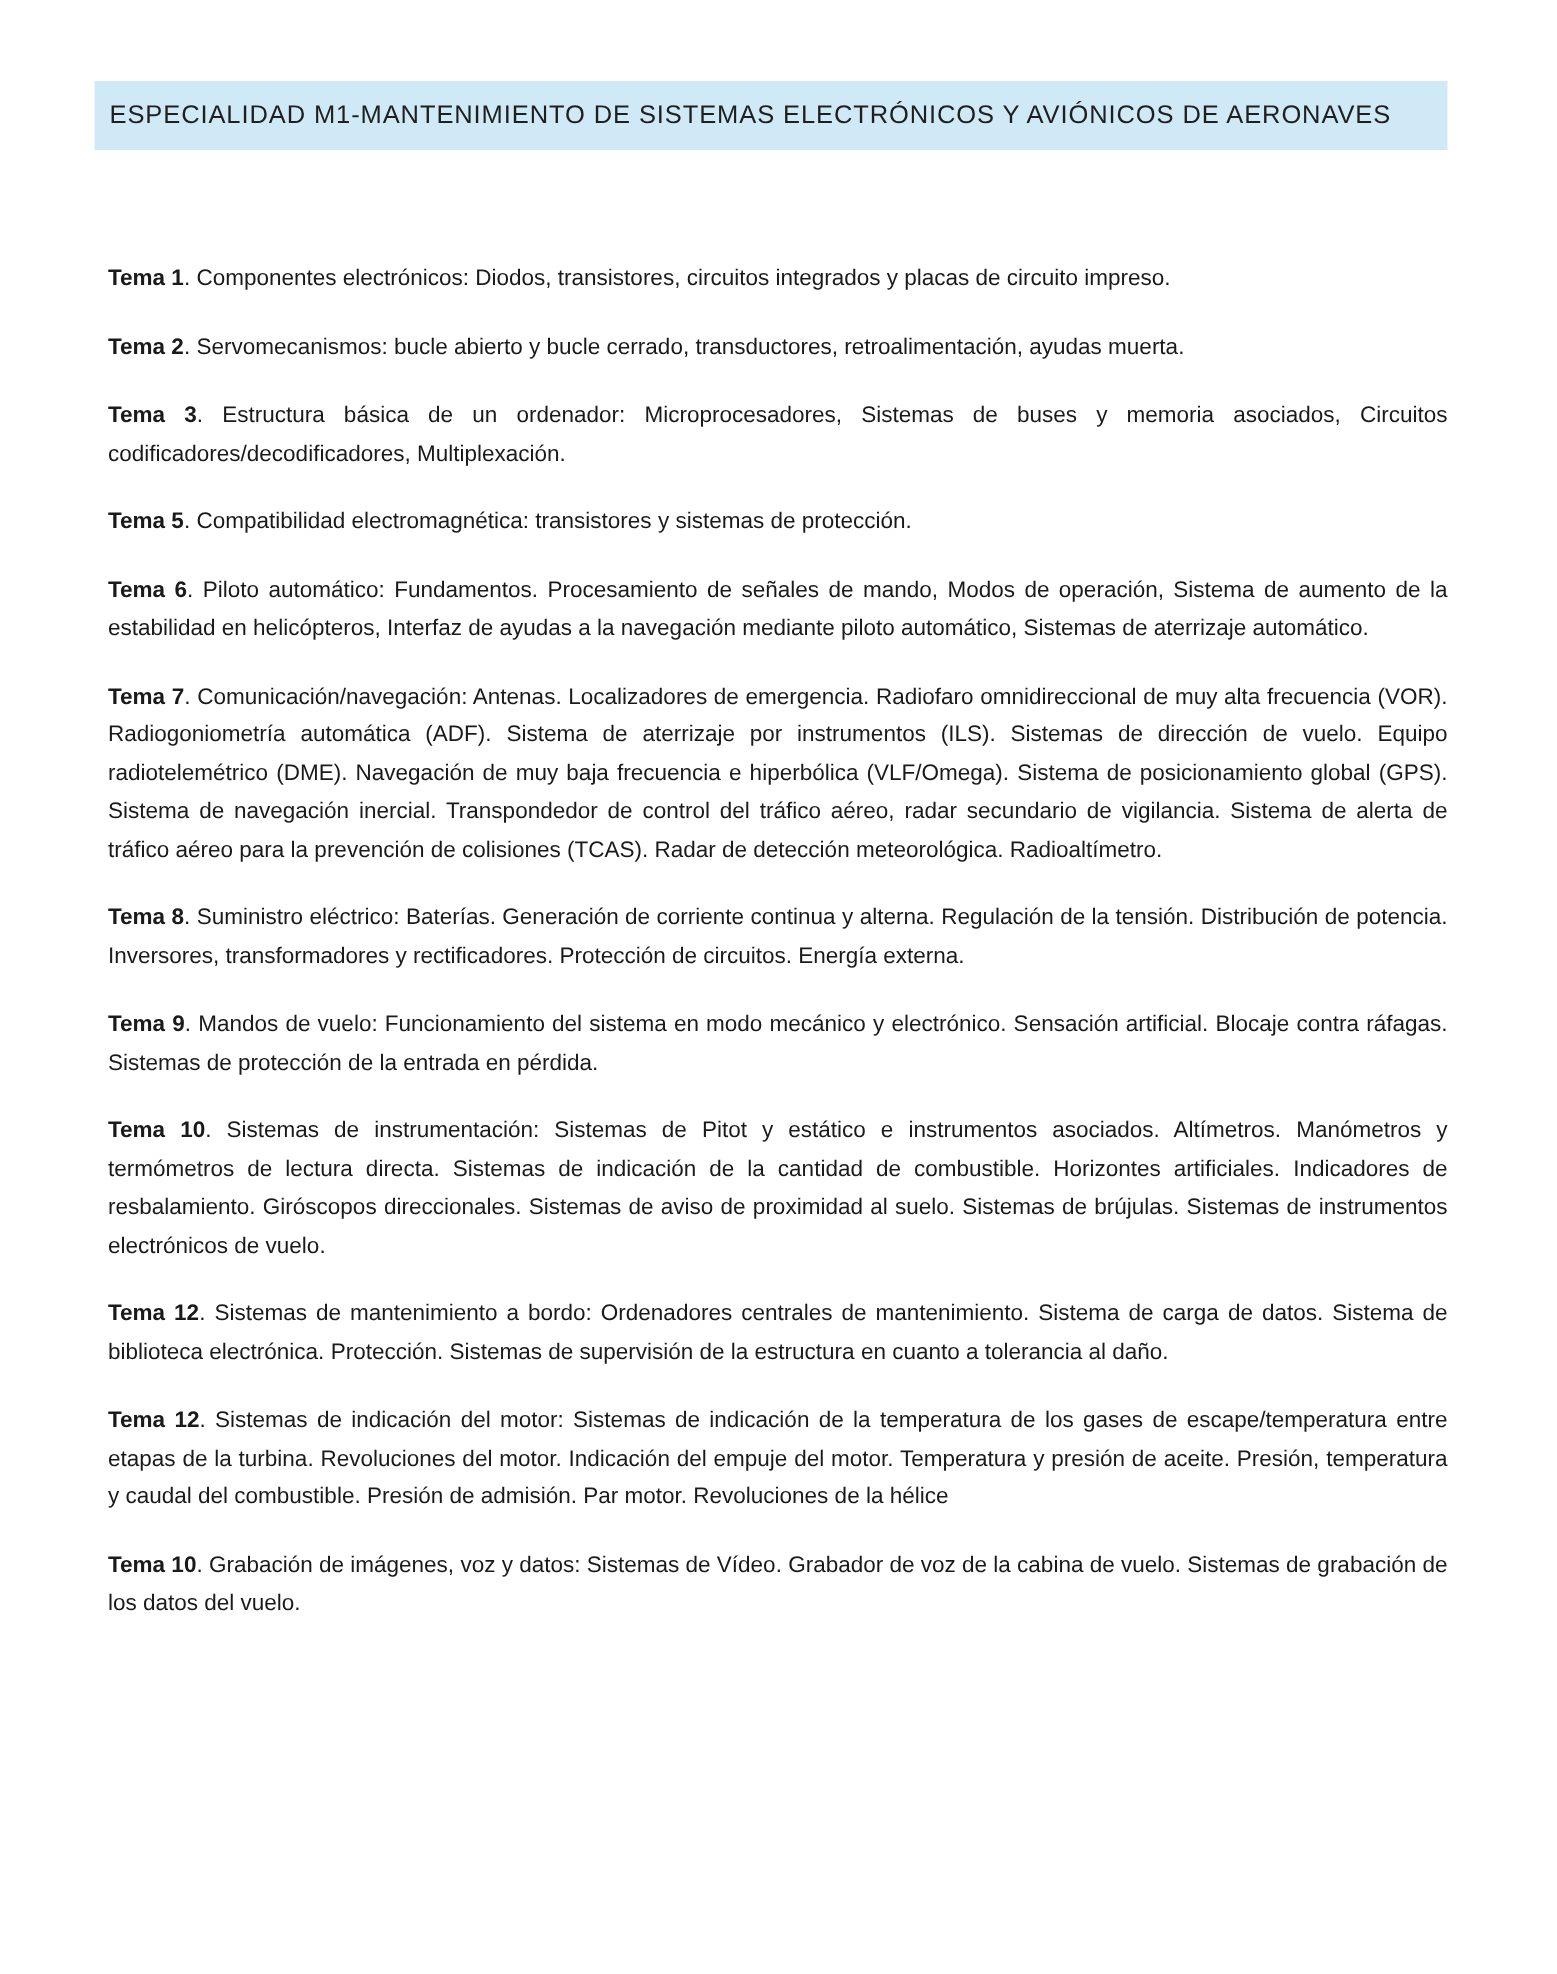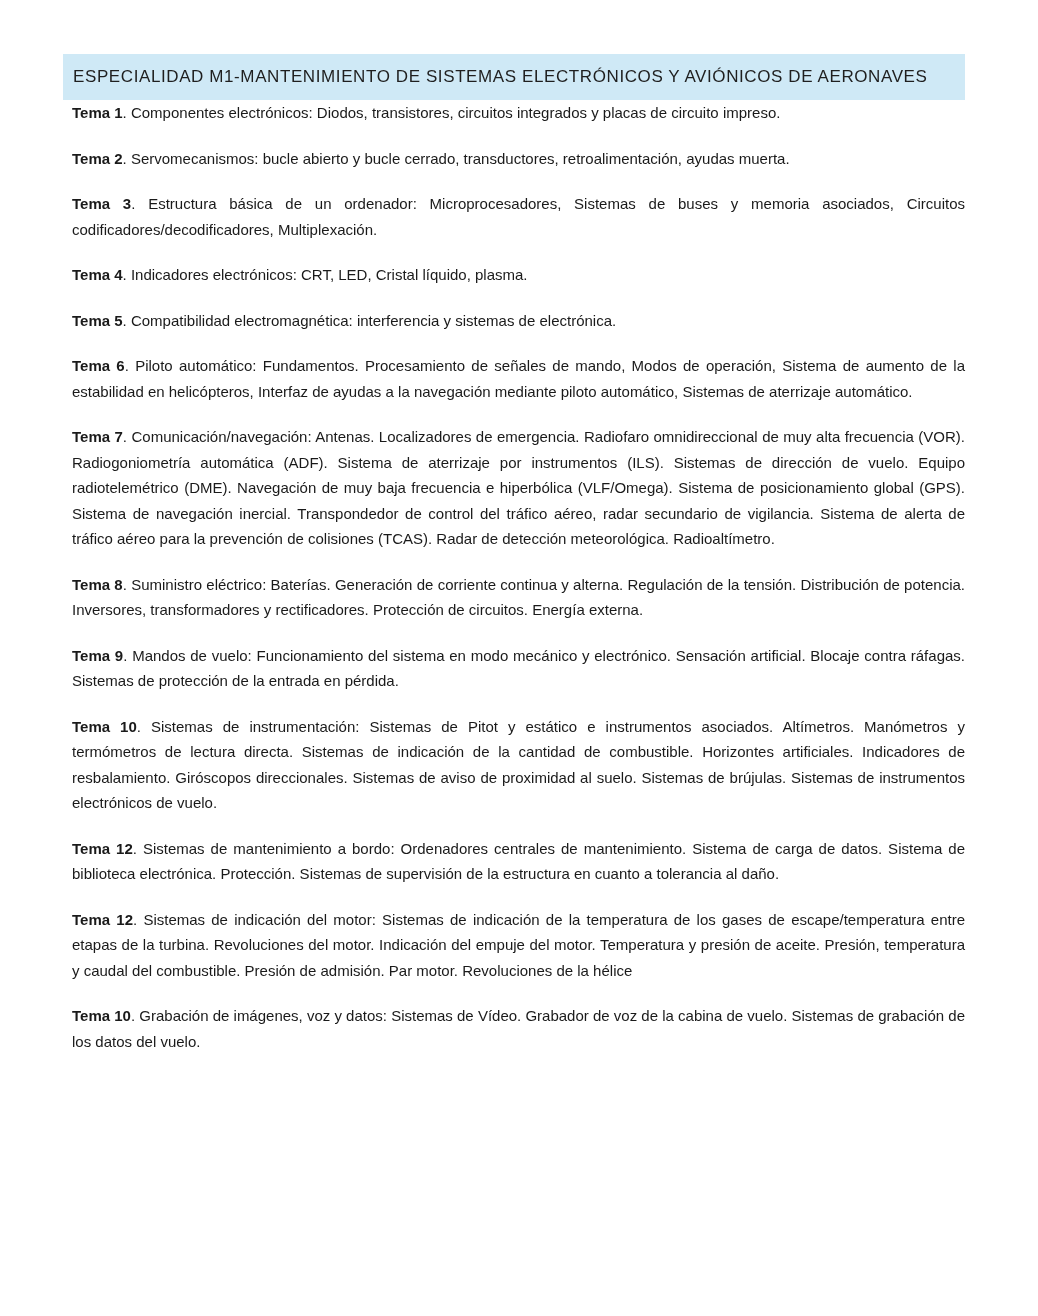--- a/index.html
+++ b/index.html
@@ -24,20 +24,21 @@
   .banner h1 {
     margin: 0;
     font-size: 17px;
     font-weight: normal;
     letter-spacing: 0.6px;
     line-height: 28px;
     color: #1f1f1f;
   }
   .topics {
     margin: 0 73px 0 72px;
+    padding-top: 73px;
   }
   p.topic {
     margin: 0 0 20px 0;
     font-size: 15px;
     line-height: 25.5px;
     text-align: justify;
     color: #1a1a1a;
   }
   p.topic .label {
     font-weight: bold;
@@ -52,23 +53,22 @@
     <h1>ESPECIALIDAD M1-MANTENIMIENTO DE SISTEMAS ELECTRÓNICOS Y AVIÓNICOS DE AERONAVES</h1>
   </header>
 
   <main class="topics" id="topics">
   <p class="topic"><span class="label">Tema 1</span><span>. </span><span>Componentes electrónicos: Diodos, transistores, circuitos integrados y placas de circuito impreso.</span></p>
 
   <p class="topic"><span class="label">Tema 2</span><span>. </span><span>Servomecanismos: bucle abierto y bucle cerrado, transductores, retroalimentación, ayudas muerta.</span></p>
 
   <p class="topic"><span class="label">Tema 3</span><span>. </span><span>Estructura básica de un ordenador: Microprocesadores, Sistemas de buses y memoria asociados, Circuitos codificadores/decodificadores, Multiplexación.</span></p>
 
-  <p class="topic"><span class="label">Tema 4</span><span>. </span><span>Indicadores electrónicos: CRT, LED, Cristal líquido, plasma.</span></p>
 
-  <p class="topic"><span class="label">Tema 5</span><span>. </span><span>Compatibilidad electromagnética: interferencia y sistemas de electrónica.</span></p>
+  <p class="topic"><span class="label">Tema 5</span><span>. </span><span>Compatibilidad electromagnética: transistores y sistemas de protección.</span></p>
 
   <p class="topic"><span class="label">Tema 6</span><span>. </span><span>Piloto automático: Fundamentos. Procesamiento de señales de mando, Modos de operación, Sistema de aumento de la estabilidad en helicópteros, Interfaz de ayudas a la navegación mediante piloto automático, Sistemas de aterrizaje automático.</span></p>
 
   <p class="topic"><span class="label">Tema 7</span><span>. </span><span>Comunicación/navegación: Antenas. Localizadores de emergencia. Radiofaro omnidireccional de muy alta frecuencia (VOR). Radiogoniometría automática (ADF). Sistema de aterrizaje por instrumentos (ILS). Sistemas de dirección de vuelo. Equipo radiotelemétrico (DME). Navegación de muy baja frecuencia e hiperbólica (VLF/Omega). Sistema de posicionamiento global (GPS). Sistema de navegación inercial. Transpondedor de control del tráfico aéreo, radar secundario de vigilancia. Sistema de alerta de tráfico aéreo para la prevención de colisiones (TCAS). Radar de detección meteorológica. Radioaltímetro.</span></p>
 
   <p class="topic"><span class="label">Tema 8</span><span>. </span><span>Suministro eléctrico: Baterías. Generación de corriente continua y alterna. Regulación de la tensión. Distribución de potencia. Inversores, transformadores y rectificadores. Protección de circuitos. Energía externa.</span></p>
 
   <p class="topic"><span class="label">Tema 9</span><span>. </span><span>Mandos de vuelo: Funcionamiento del sistema en modo mecánico y electrónico. Sensación artificial. Blocaje contra ráfagas. Sistemas de protección de la entrada en pérdida.</span></p>
 
   <p class="topic"><span class="label">Tema 10</span><span>. </span><span>Sistemas de instrumentación: Sistemas de Pitot y estático e instrumentos asociados. Altímetros. Manómetros y termómetros de lectura directa. Sistemas de indicación de la cantidad de combustible. Horizontes artificiales. Indicadores de resbalamiento. Giróscopos direccionales. Sistemas de aviso de proximidad al suelo. Sistemas de brújulas. Sistemas de instrumentos electrónicos de vuelo.</span></p>

